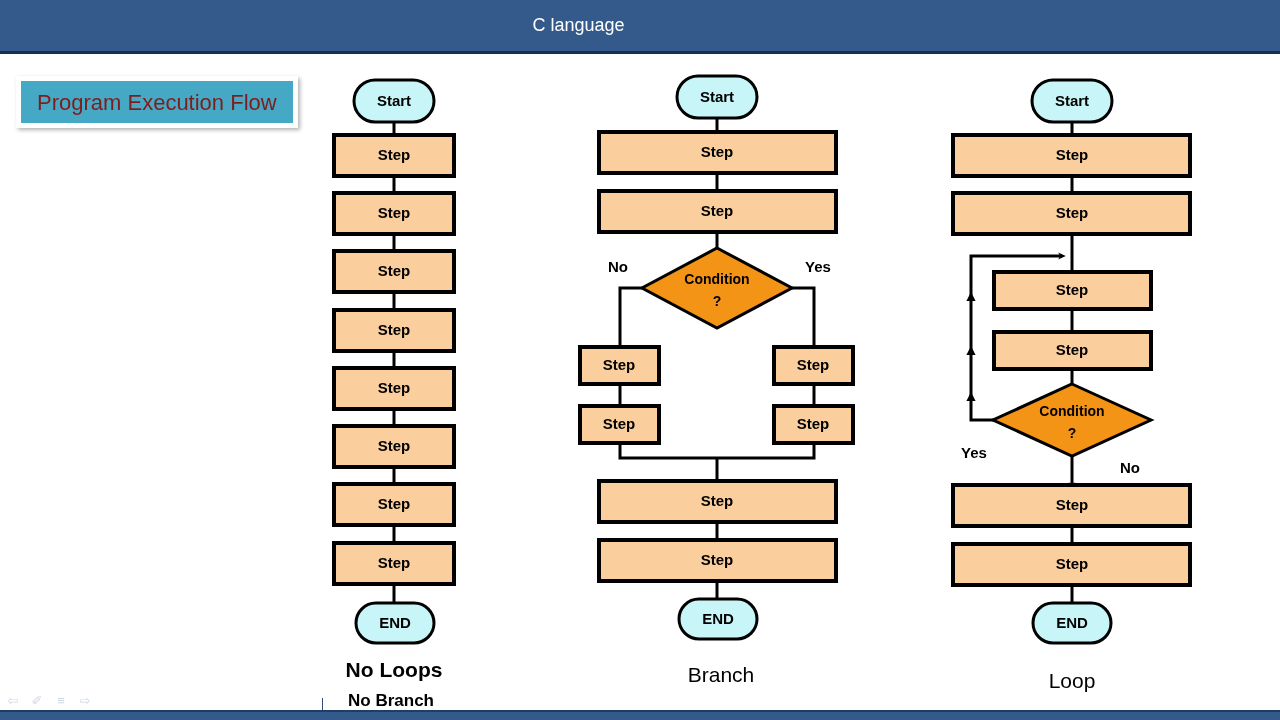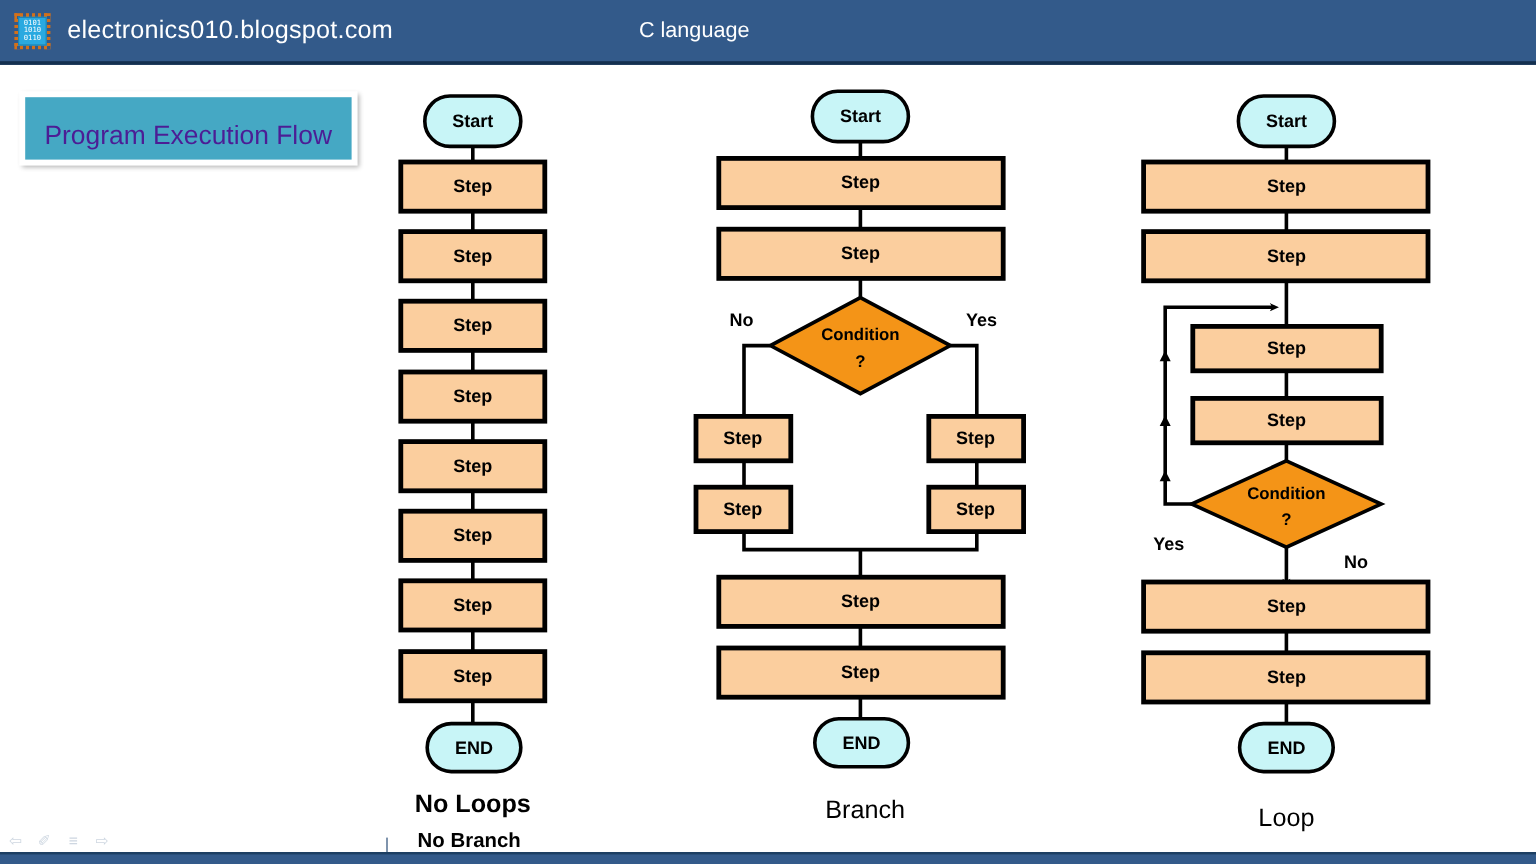--- a/index.html
+++ b/index.html
@@ -95,23 +95,23 @@
   
   #title-badge {
     position: absolute;
     left: 16px; top: 76px;
     padding: 5px;
     background: #ffffff;
     box-shadow: 2px 2px 4px rgba(0,0,0,0.30);
   }
   #title-badge .inner {
     background: #45a8c4;
-    color: #4c1d95;
+    color: #7f1d1d;
     font-size: 22px;
-    padding: 19px 16px 7px 16px;
+    padding: 9px 16px 7px 16px;
     white-space: nowrap;
   }
 
   
   #canvas {
     position: absolute;
     left: 0; top: 54px;
     width: 1280px; height: 596px;
   }
   #canvas svg { display: block; }
@@ -159,31 +159,20 @@
     position: absolute;
     left: 322px; top: 698px;
     width: 1px; height: 22px;
     background: #2c4f78;
   }
 </style>
 </head>
 <body>
 
 <div id="header">
-  <div class="hdr-left">
-    <div id="chip-icon">
-      <div class="pins"></div>
-      <div class="core">
-        <span>0101</span>
-        <span>1010</span>
-        <span>0110</span>
-      </div>
-    </div>
-    <div class="hdr-site">electronics010.blogspot.com</div>
-  </div>
   <div class="hdr-center">C  language</div>
 </div>
 
 <div id="title-badge">
   <div class="inner">Program Execution Flow</div>
 </div>
 
 <div id="canvas">
 <svg width="1280" height="666" viewBox="0 0 1280 666" xmlns="http://www.w3.org/2000/svg">
   <defs>

